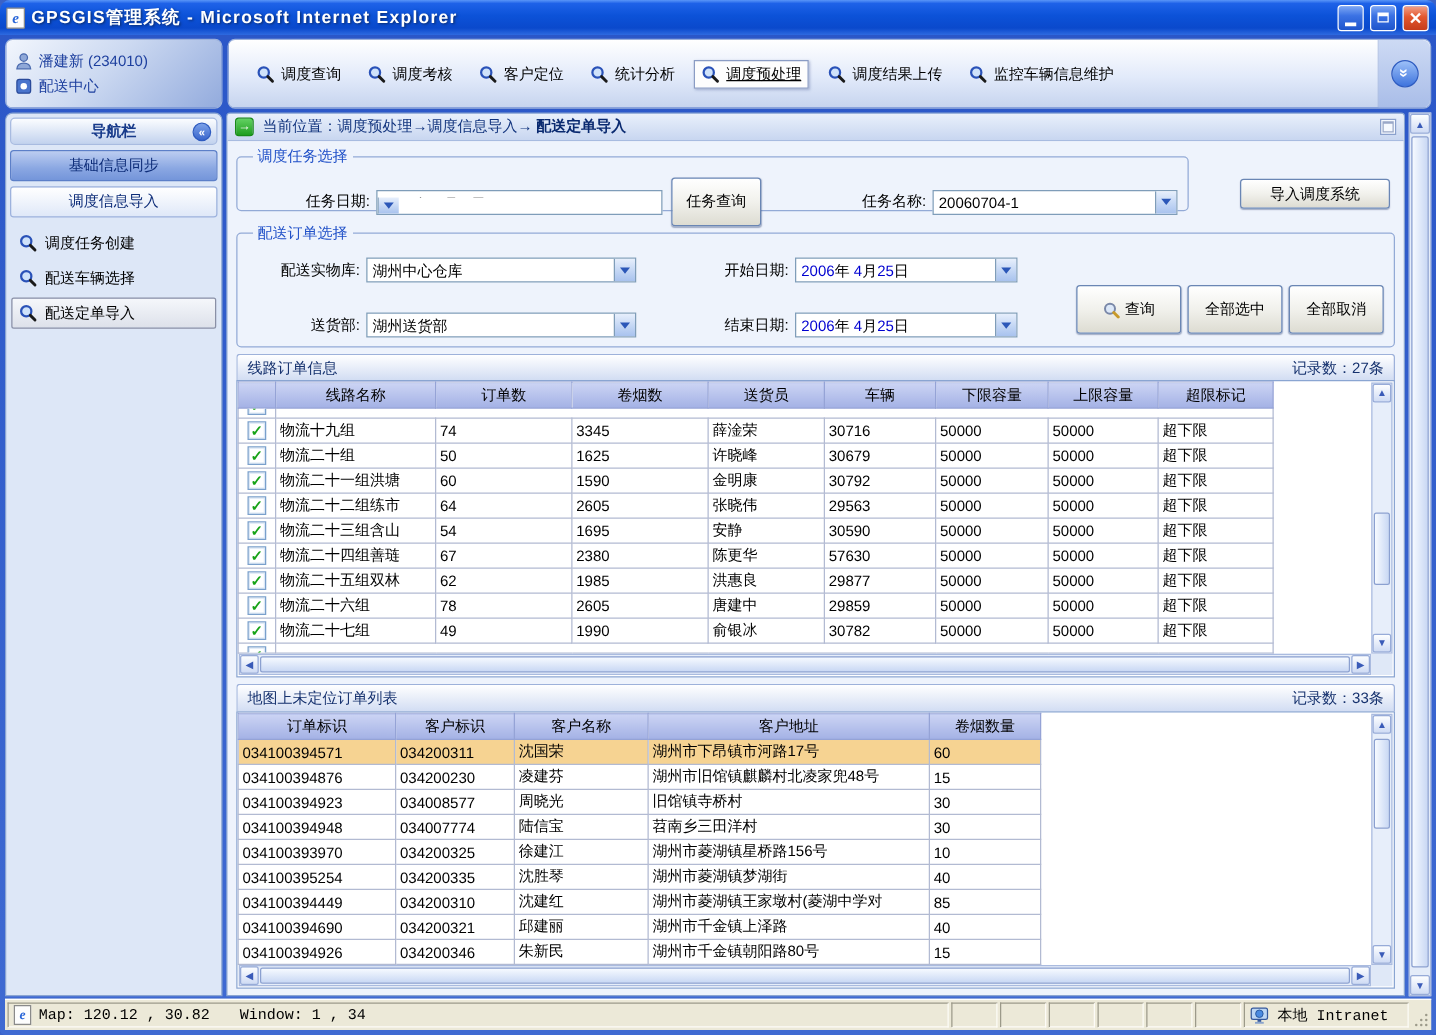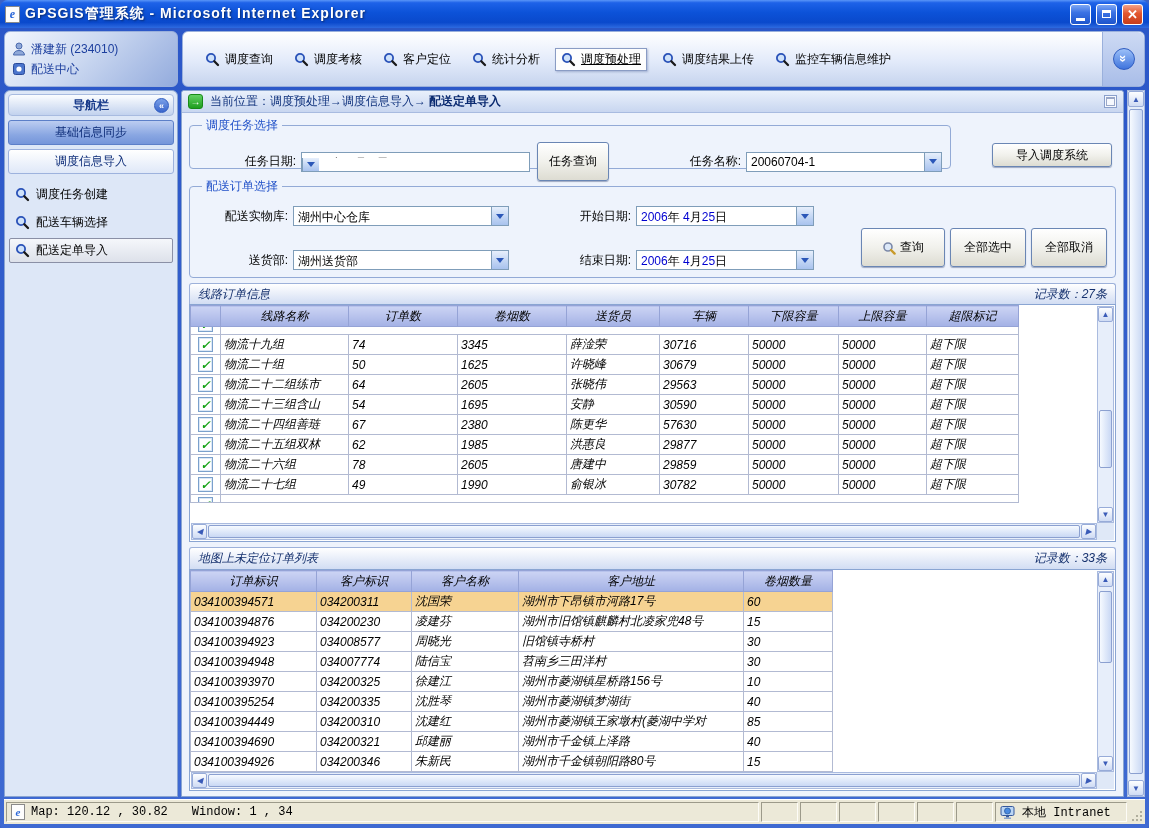--- a/index.html
+++ b/index.html
@@ -81,21 +81,21 @@
   .xpbtn{font-family:"Liberation Sans",sans-serif;font-size:12px;height:39px;padding:0 10px;border:1px solid #6a86b4;border-radius:3px;cursor:pointer;
     background:linear-gradient(180deg,#ffffff 0%,#f1f1ec 50%,#dddcd2 100%);box-shadow:0 1px 1px rgba(40,60,110,.4);display:inline-flex;align-items:center;gap:4px;justify-content:center;white-space:nowrap;}
   .task-wrap{position:relative;flex:0 0 56px;}
   .task-wrap fieldset{margin-right:212px;height:52px;}
   .import-btn{position:absolute;right:4px;top:26px;width:120px;height:24px;}
 
   .order-fs{flex:0 0 96px;position:relative;}
   .order-btns{position:absolute;right:8px;bottom:10px;display:flex;gap:5px;}
 
   
-  .section{display:flex;flex-direction:column;min-height:0;font-style:italic;}
+  .section{display:flex;flex-direction:column;min-height:0;}
   .sec-head{flex:0 0 21px;display:flex;align-items:center;justify-content:space-between;padding:0 8px;border:1px solid #9db1da;border-bottom:none;border-radius:3px 3px 0 0;
     background:linear-gradient(180deg,#ffffff,#d2ddf3);color:#15316e;}
   .sec-count{color:#15316e;}
   .table-wrap{position:relative;background:#fff;border:1px solid #8aa5d2;overflow:hidden;flex:1;}
   table.grid{border-collapse:collapse;table-layout:fixed;font-size:12px;}
   table.grid th{height:21px;font-weight:normal;text-align:center;color:#000;border:1px solid #95a3d6;
     background:linear-gradient(180deg,#ccd4f4 0%,#aab7e9 70%,#9fadе4 100%);background:linear-gradient(180deg,#ccd4f4,#a3b1e5);padding:0 2px;overflow:hidden;white-space:nowrap;}
   table.grid td{height:20px;border:1px solid #b2bad2;padding:0 3px;overflow:hidden;white-space:nowrap;background:#fff;}
   table.grid tr.selected td{background:#f6d392;}
   table.grid td.cbcol{text-align:center;padding:0;}
@@ -409,20 +409,31 @@
                       <td>50</td>
                       <td>1625</td>
                       <td>许晓峰</td>
                       <td>30679</td>
                       <td>50000</td>
                       <td>50000</td>
                       <td>超下限</td>
                     </tr>
                     <tr>
                       <td class="cbcol"><span class="cb"></span></td>
+                      <td>物流二十一组洪塘</td>
+                      <td>60</td>
+                      <td>1590</td>
+                      <td>金明康</td>
+                      <td>30792</td>
+                      <td>50000</td>
+                      <td>50000</td>
+                      <td>超下限</td>
+                    </tr>
+                    <tr>
+                      <td class="cbcol"><span class="cb"></span></td>
                       <td>物流二十二组练市</td>
                       <td>64</td>
                       <td>2605</td>
                       <td>张晓伟</td>
                       <td>29563</td>
                       <td>50000</td>
                       <td>50000</td>
                       <td>超下限</td>
                     </tr>
                     <tr>

